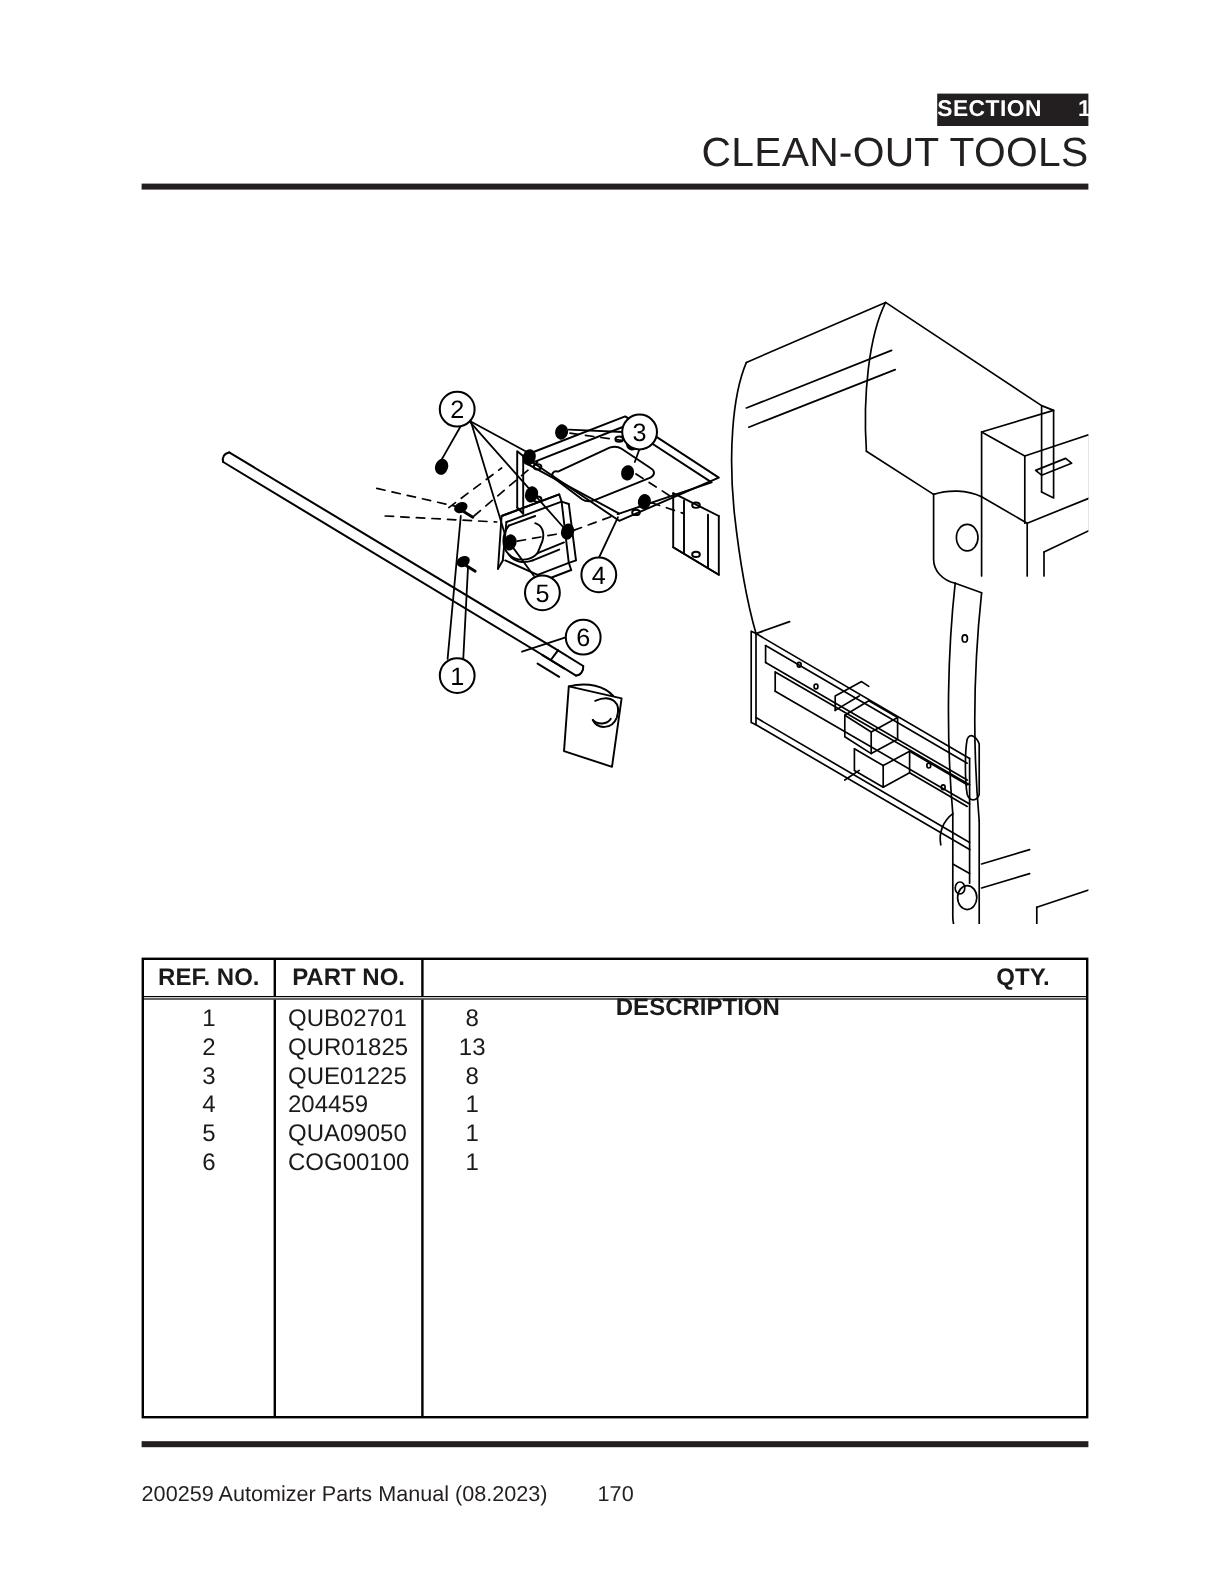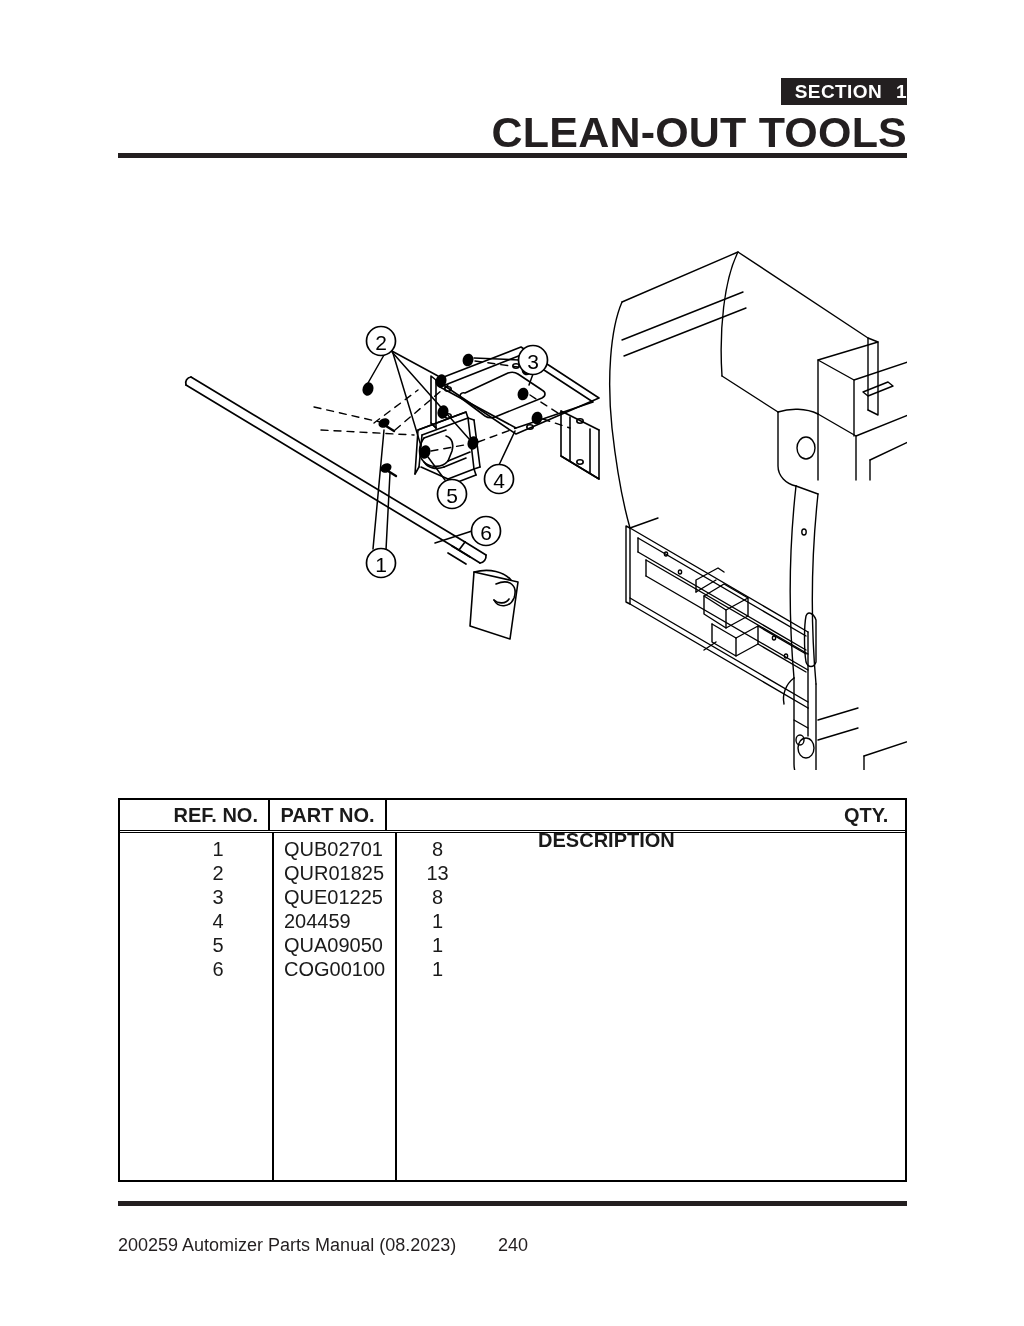--- a/index.html
+++ b/index.html
@@ -26,31 +26,32 @@
     top: 78px;
     width: 126px;
     height: 27px;
     background: #231f20;
     color: #ffffff;
     font-weight: bold;
     font-size: 19px;
     letter-spacing: 0.4px;
     display: flex;
     align-items: center;
-    justify-content: flex-end;
+    justify-content: flex-start;
     box-sizing: border-box;
+    gap: 16px;
   }
   .section-badge .sec-word { padding-right: 14px; }
 
   .page-title {
     position: absolute;
     right: 117px;
     top: 108px;
-    font-size: 43px;
-    font-weight: bold;
+    font-size: 34px;
+    font-weight: normal;
     letter-spacing: 0.2px;
     white-space: nowrap;
     color: #231f20;
   }
 
   .rule {
     position: absolute;
     left: 118px;
     width: 789px;
     background: #231f20;
@@ -100,21 +101,21 @@
     height: 348px;
     box-sizing: border-box;
   }
   .pt-body > div {
     box-sizing: border-box;
     border-right: 2px solid #000;
     padding-top: 4px;
   }
   .pt-body > div:last-child { border-right: none; }
 
-  .col-ref   { width: 110px; margin-left: 44px; }
+  .col-ref   { width: 110px; }
   .col-part  { width: 123px; }
   .col-desc  { width: 459px; margin-top: 40px; }
   .col-qty   { width: 81px; }
 
   .cell {
     font-size: 20px;
     line-height: 24px;
     height: 24px;
     white-space: nowrap;
     overflow: hidden;
@@ -441,16 +442,16 @@
         <div class="cell center">1</div>
         <div class="cell center">1</div>
       </div>
     </div>
   </div>
 
   <div class="rule rule-footer"></div>
 
   <div class="footer">
     <span class="f-left">200259 Automizer Parts Manual (08.2023)</span>
-    <span class="f-page">240</span>
+    <span class="f-page">170</span>
   </div>
 
 </div>
 
 </body></html>

